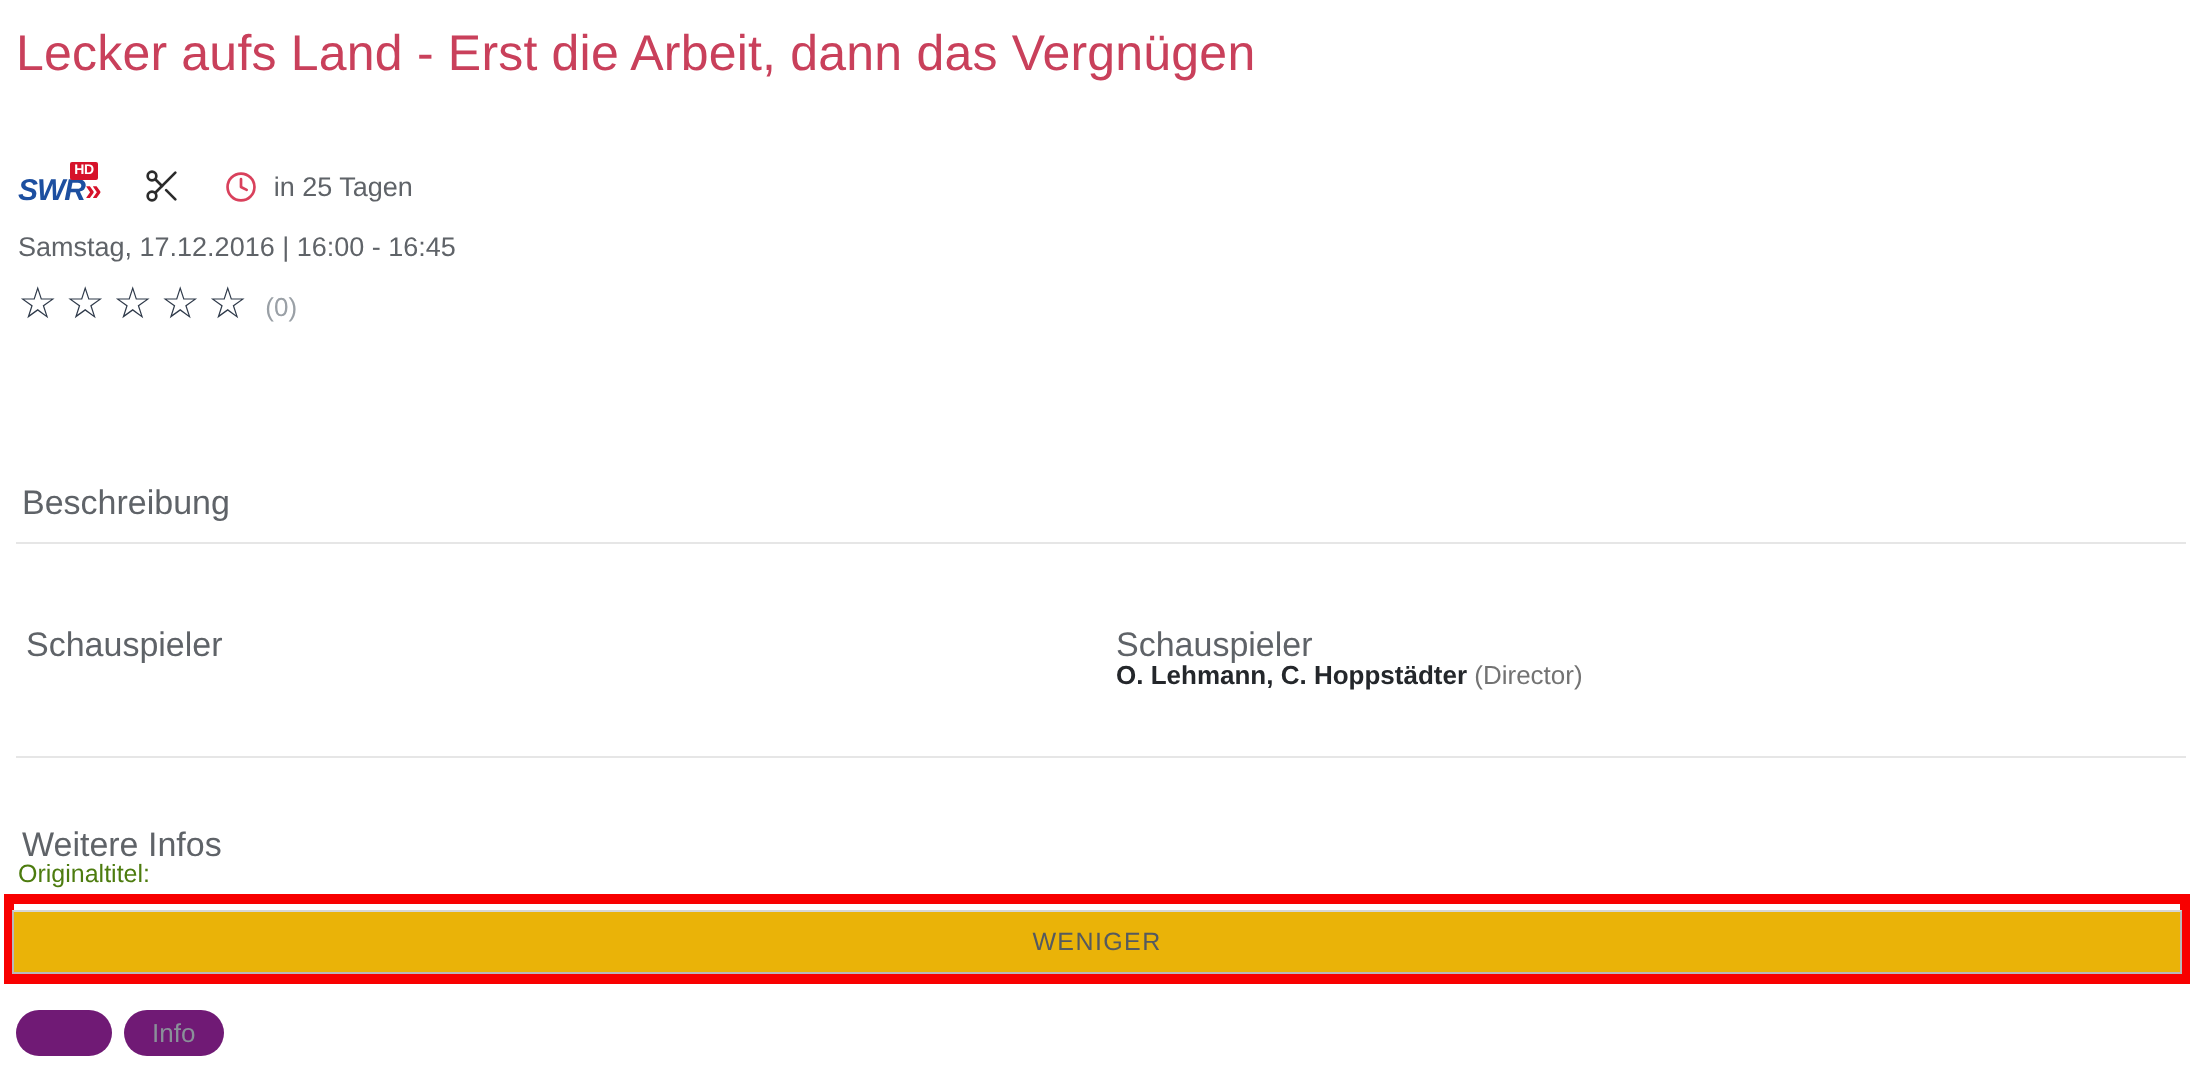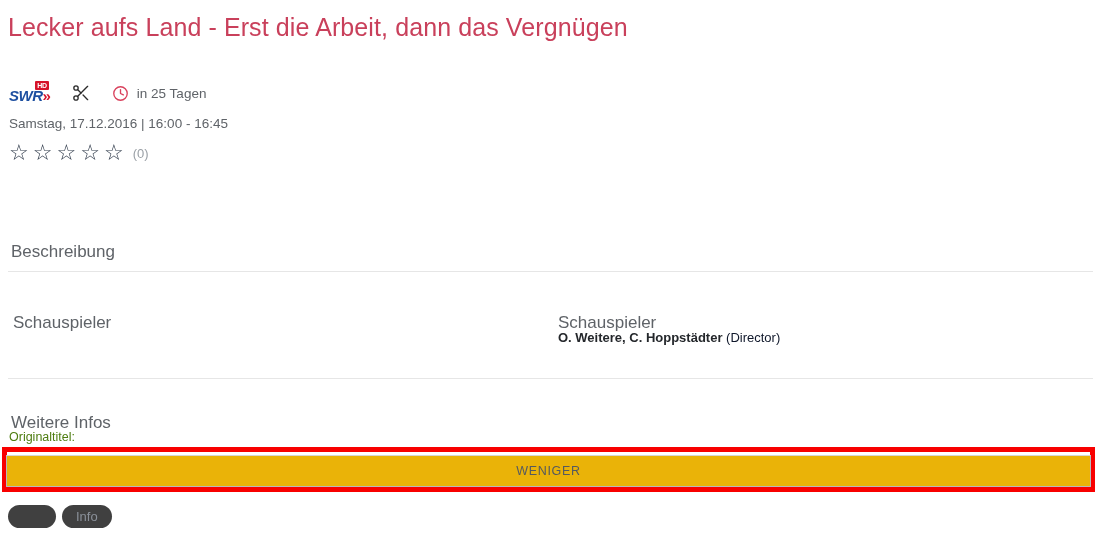--- a/index.html
+++ b/index.html
@@ -176,21 +176,21 @@
     top: 330px;
     font-size: 13px;
     color: #3c4043;
     white-space: nowrap;
   }
   .credit-names {
     font-weight: bold;
     color: #24272b;
   }
   .credit-role {
-    color: #0f172a;
+    color: #737373;
     font-weight: 400;
   }
 
   .originaltitel {
     position: absolute;
     left: 9px;
     top: 430px;
     font-size: 12.5px;
     font-weight: normal;
     color: #4d7c0f;
@@ -233,21 +233,21 @@
   
   .tag-row {
     position: absolute;
     left: 8px;
     top: 505px;
     display: flex;
     align-items: center;
     gap: 6px;
   }
   .tag {
-    background: #404040;
+    background: #701a75;
     border-radius: 14px;
     height: 23px;
     line-height: 23px;
     padding: 0 14px;
     font-size: 13px;
     color: #8a9099;
     white-space: nowrap;
     display: inline-block;
   }
   .tag.empty {
@@ -301,21 +301,21 @@
     <span class="rating-count">(0)</span>
   </div>
 
   <div class="section-head" id="beschreibung-head">Beschreibung</div>
   <div class="divider" id="divider-1"></div>
 
   <div class="section-head" id="schauspieler-head">Schauspieler</div>
   <div class="section-head" id="mitwirkende-head">Schauspieler</div>
 
   <div class="credit-line">
-    <span class="credit-names">O. Weitere, C. Hoppstädter</span>
+    <span class="credit-names">O. Lehmann, C. Hoppstädter</span>
     <span class="credit-role">(Director)</span>
   </div>
 
   <div class="divider" id="divider-2"></div>
 
   <div class="section-head" id="weitere-head">Weitere Infos</div>
   <div class="originaltitel">Originaltitel:</div>
 
   <div class="button-highlight"></div>
   <div class="weniger-button">WENIGER</div>

